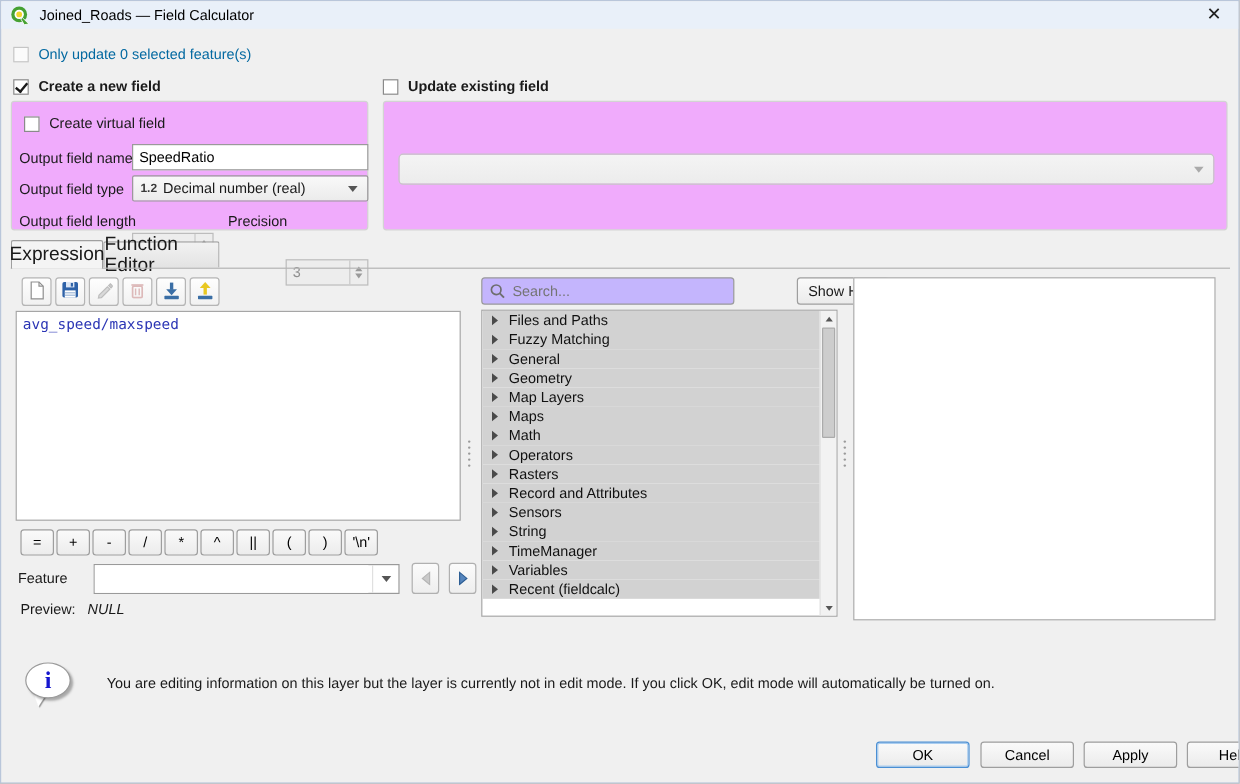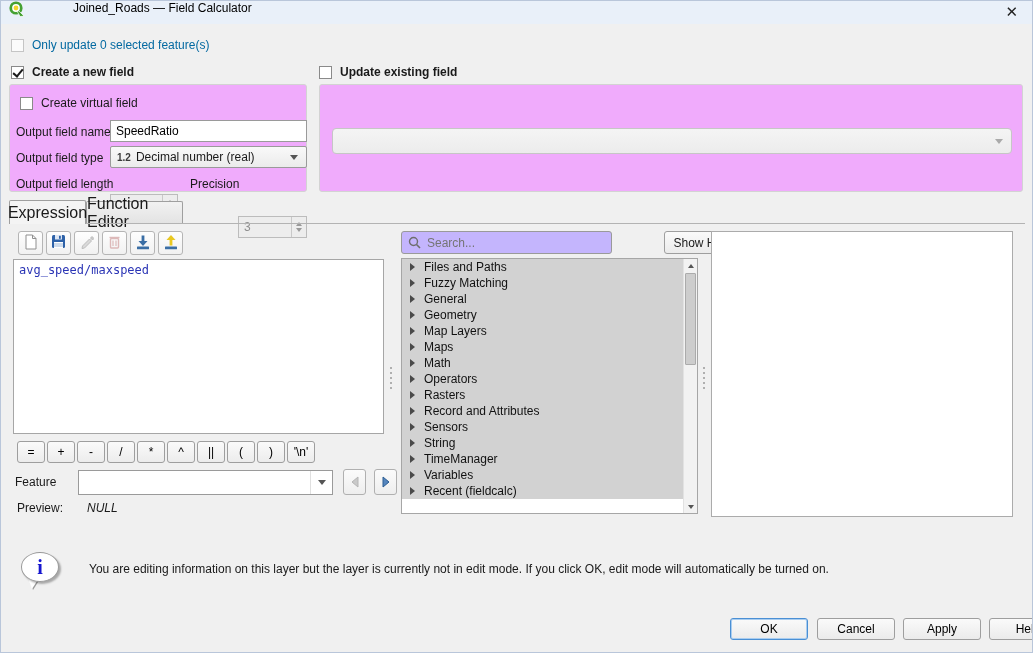--- a/index.html
+++ b/index.html
@@ -6,21 +6,21 @@
   body { font-family: "Liberation Sans", sans-serif; background: #888; }
   #win {
     position: relative; width: 1033px; height: 653px;
     background: #f0f0f0; overflow: hidden;
     border: 1px solid #b9c6da;
     font-size: 12px; color: #1a1a1a;
   }
   .abs { position: absolute; }
 
   
-  #titlebar { left:0; top:0; width:100%; height:23px; background:#e9f0f9; display:flex; align-items:flex-start; padding:0 8px;gap:40px; }
+  #titlebar { left:0; top:0; width:100%; height:23px; background:#e9f0f9; display:flex; align-items:center; padding:0 8px; }
   #titlebar .title { margin-left:8px; font-size:12px; color:#000; }
   #close-x { position:absolute; right:14px; top:2px; font-size:15px; color:#222; cursor:default; }
 
   
   .cb { width:13px; height:13px; border:1px solid #8a8a8a; background:#fff; display:inline-block; position:relative; flex:0 0 13px; }
   .cb.checked::after { content:""; position:absolute; left:3px; top:0px; width:4px; height:8px; border:solid #1a1a1a; border-width:0 2px 2px 0; transform:rotate(40deg); }
   .cb.disabled { border-color:#c5c5c5; background:#fbfbfb; }
   .cbrow { display:flex; align-items:center; gap:8px; }
   .bold { font-weight:bold; }
   .dis-text { color:#0369a1; }
@@ -86,21 +86,21 @@
   #info-icon .bubble { position:absolute; left:0; top:0; width:38px; height:30px; background:#fff; border:1px solid #9a9a9a; border-radius:50%; box-shadow:2px 2px 2px rgba(0,0,0,0.3); display:flex; align-items:center; justify-content:center; }
   #info-icon .tail { position:absolute; left:7px; top:26px; width:0; height:0; border-left:4px solid transparent; border-right:7px solid transparent; border-top:11px solid #fff; filter:drop-shadow(1px 1px 0 #9a9a9a); }
   #info-icon .i { font-family:"Liberation Serif", serif; font-weight:bold; font-size:20px; color:#1616cf; line-height:1; }
 
   #message { left:88px; top:561px; white-space:nowrap; font-size:12px; }
 
   .dlgbtn { position:absolute; top:617px; width:78px; height:22px; }
   .dlgbtn.focused { border:1px solid #4a8fd4; box-shadow: inset 0 0 0 1px #a9cdf0; }
 
   #preview-row { left:16px; top:500px; display:flex; gap:10px; align-items:center; }
-  #preview-row .val { font-style:italic;margin-left:14px; }
+  #preview-row .val { font-style:italic; }
 </style>
 </head>
 <body>
 
 <div id="win">
 
   <div id="titlebar" class="abs">
     <span style="display:flex;">
       <svg width="16" height="16" viewBox="0 0 16 16">
         <circle cx="7" cy="7" r="6.6" fill="#45a132"></circle>

